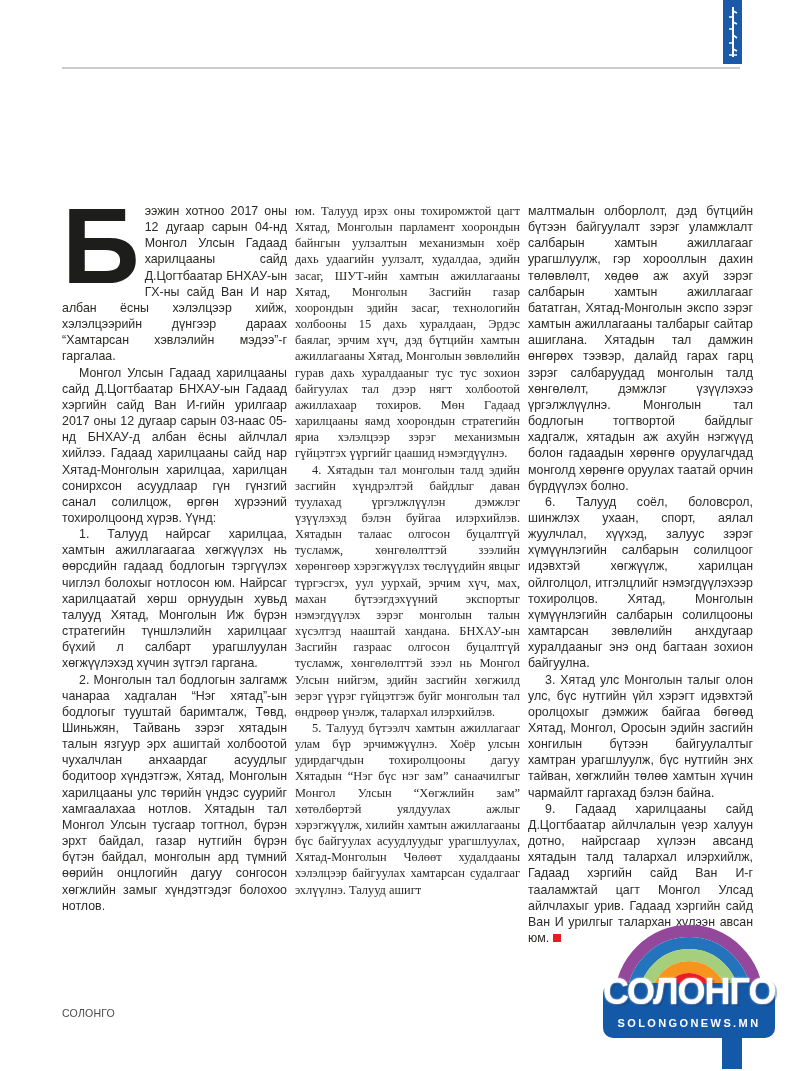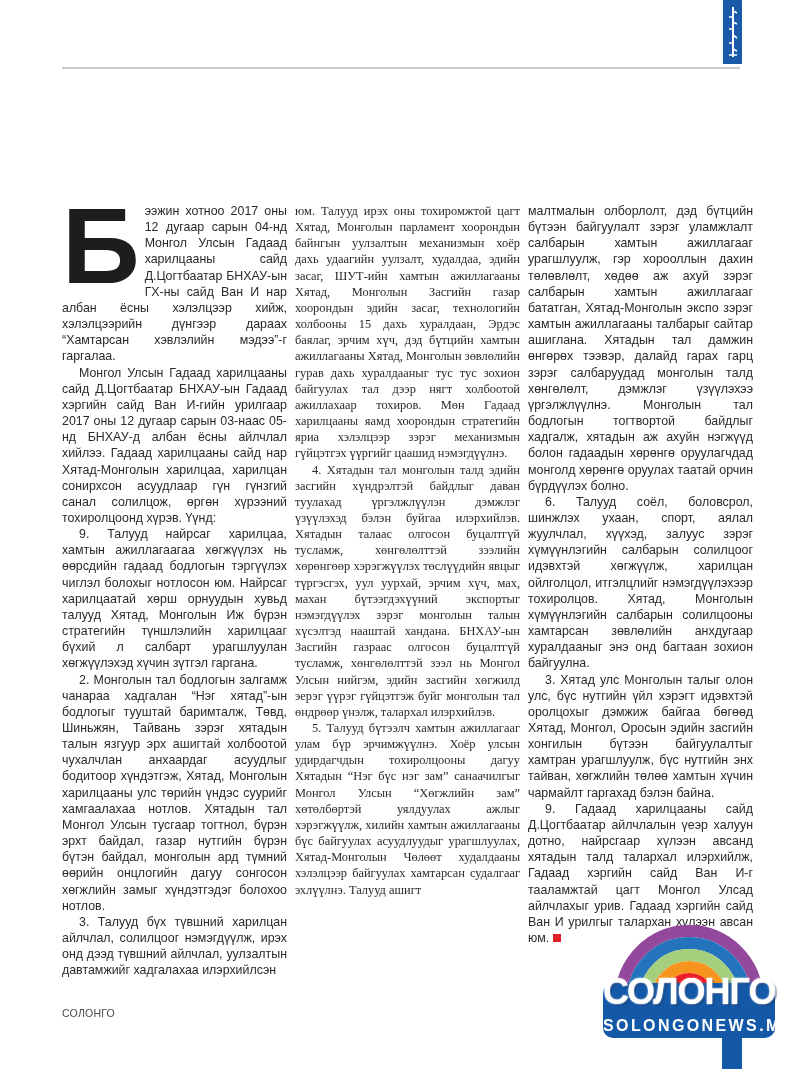--- a/index.html
+++ b/index.html
@@ -26,42 +26,41 @@
   
   .logo{position:absolute;left:603px;top:923px;width:172px;height:148px;}
   .rainbow{position:absolute;left:10px;top:0;}
   .logo-panel{position:absolute;left:0;top:60px;width:172px;height:55px;
               background:#1458a8;border-radius:10px;}
   .logo-title{position:absolute;left:0;top:49px;width:172px;text-align:center;
               font-size:36px;line-height:40px;font-weight:bold;color:#ffffff;
               text-shadow:0 0 2px #ffffff, 2px 2px 1px rgba(20,50,100,0.45);
               letter-spacing:-1px;}
   .logo-subtitle{position:absolute;left:0;top:94px;width:172px;text-align:center;
-                 font-size:16px;font-weight:bold;color:#ffffff;letter-spacing:2.4px;}
+                 font-size:11px;font-weight:bold;color:#ffffff;letter-spacing:2.4px;}
   .logo-stem{position:absolute;left:722px;top:1036px;width:20px;height:33px;background:#1458a8;}
 </style>
 </head>
 <body>
 
 <div class="page">
 
   <div class="script-bar">
     <svg width="12" height="52" viewBox="0 0 12 52">
       <path d="M6 1 V51" stroke="#ffffff" stroke-width="2" fill="none"></path>
       <path d="M6 5 l4 2 M6 11 h-4 M6 16 l4 2 M6 23 h-4 M6 29 l4 3 M6 37 h-4 M6 43 l4 2 M2 49 h8" stroke="#ffffff" stroke-width="1.6" fill="none"></path>
     </svg>
   </div>
   <div class="masthead-rule"></div>
 
   <div class="col col-1">
     <p class="para"><span class="dropcap">Б</span><span>ээжин хотноо 2017 оны 12 дугаар сарын 04-нд Монгол Улсын Гадаад харилцааны сайд Д.Цогтбаатар БНХАУ-ын ГХ-ны сайд Ван И нар албан ёсны хэлэлцээр хийж, хэлэлцээрийн дүнгээр дараах “Хамтарсан хэвлэлийн мэдээ”-г гаргалаа.</span></p>
     <p class="para indent">Монгол Улсын Гадаад харилцааны сайд Д.Цогтбаатар БНХАУ-ын Гадаад хэргийн сайд Ван И-гийн урилгаар 2017 оны 12 дугаар сарын 03-наас 05-нд БНХАУ-д албан ёсны айлчлал хийлээ. Гадаад харилцааны сайд нар Хятад-Монголын харилцаа, харилцан сонирхсон асуудлаар гүн гүнзгий санал солилцож, өргөн хүрээний тохиролцоонд хүрэв. Үүнд:</p>
-    <p class="para indent">9. Талууд найрсаг харилцаа, хамтын ажиллагаагаа хөгжүүлэх нь өөрсдийн гадаад бодлогын тэргүүлэх чиглэл болохыг нотлосон юм. Найрсаг харилцаатай хөрш орнуудын хувьд талууд Хятад, Монголын Иж бүрэн стратегийн түншлэлийн харилцааг бүхий л салбарт урагшлуулан хөгжүүлэхэд хүчин зүтгэл гаргана.</p>
+    <p class="para indent">1. Талууд найрсаг харилцаа, хамтын ажиллагаагаа хөгжүүлэх нь өөрсдийн гадаад бодлогын тэргүүлэх чиглэл болохыг нотлосон юм. Найрсаг харилцаатай хөрш орнуудын хувьд талууд Хятад, Монголын Иж бүрэн стратегийн түншлэлийн харилцааг бүхий л салбарт урагшлуулан хөгжүүлэхэд хүчин зүтгэл гаргана.</p>
     <p class="para indent">2. Монголын тал бодлогын залгамж чанараа хадгалан “Нэг хятад”-ын бодлогыг тууштай баримталж, Төвд, Шиньжян, Тайвань зэрэг хятадын талын язгуур эрх ашигтай холбоотой чухалчлан анхаардаг асуудлыг бодитоор хүндэтгэж, Хятад, Монголын харилцааны улс төрийн үндэс суурийг хамгаалахаа нотлов. Хятадын тал Монгол Улсын тусгаар тогтнол, бүрэн эрхт байдал, газар нутгийн бүрэн бүтэн байдал, монголын ард түмний өөрийн онцлогийн дагуу сонгосон хөгжлийн замыг хүндэтгэдэг болохоо нотлов.</p>
-    <p class="para indent">3. Талууд бүх түвшний харилцан айлчлал, солилцоог нэмэгдүүлж, ирэх онд дээд түвшний айлчлал, уулзалтын давтамжийг хадгалахаа илэрхийлсэн</p>
   </div>
 
   <div class="col col-2">
     <p class="para">юм. Талууд ирэх оны тохиромжтой цагт Хятад, Монголын парламент хоорондын байнгын уулзалтын механизмын хоёр дахь удаагийн уулзалт, худалдаа, эдийн засаг, ШУТ-ийн хамтын ажиллагааны Хятад, Монголын Засгийн газар хоорондын эдийн засаг, технологийн холбооны 15 дахь хуралдаан, Эрдэс баялаг, эрчим хүч, дэд бүтцийн хамтын ажиллагааны Хятад, Монголын зөвлөлийн гурав дахь хуралдааныг тус тус зохион байгуулах тал дээр нягт холбоотой ажиллахаар тохиров. Мөн Гадаад харилцааны яамд хоорондын стратегийн яриа хэлэлцээр зэрэг механизмын гүйцэтгэх үүргийг цаашид нэмэгдүүлнэ.</p>
     <p class="para indent">4. Хятадын тал монголын талд эдийн засгийн хүндрэлтэй байдлыг даван туулахад үргэлжлүүлэн дэмжлэг үзүүлэхэд бэлэн буйгаа илэрхийлэв. Хятадын талаас олгосон буцалтгүй тусламж, хөнгөлөлттэй зээлийн хөрөнгөөр хэрэгжүүлэх төслүүдийн явцыг түргэсгэх, уул уурхай, эрчим хүч, мах, махан бүтээгдэхүүний экспортыг нэмэгдүүлэх зэрэг монголын талын хүсэлтэд нааштай хандана. БНХАУ-ын Засгийн газраас олгосон буцалтгүй тусламж, хөнгөлөлттэй зээл нь Монгол Улсын нийгэм, эдийн засгийн хөгжилд эерэг үүрэг гүйцэтгэж буйг монголын тал өндрөөр үнэлж, талархал илэрхийлэв.</p>
     <p class="para indent">5. Талууд бүтээлч хамтын ажиллагааг улам бүр эрчимжүүлнэ. Хоёр улсын удирдагчдын тохиролцооны дагуу Хятадын “Нэг бүс нэг зам” санаачилгыг Монгол Улсын “Хөгжлийн зам” хөтөлбөртэй уялдуулах ажлыг хэрэгжүүлж, хилийн хамтын ажиллагааны бүс байгуулах асуудлуудыг урагшлуулах, Хятад-Монголын Чөлөөт худалдааны хэлэлцээр байгуулах хамтарсан судалгааг эхлүүлнэ. Талууд ашигт</p>
   </div>
 
   <div class="col col-3">
     <p class="para">малтмалын олборлолт, дэд бүтцийн бүтээн байгуулалт зэрэг уламжлалт салбарын хамтын ажиллагааг урагшлуулж, гэр хорооллын дахин төлөвлөлт, хөдөө аж ахуй зэрэг салбарын хамтын ажиллагааг бататган, Хятад-Монголын экспо зэрэг хамтын ажиллагааны талбарыг сайтар ашиглана. Хятадын тал дамжин өнгөрөх тээвэр, далайд гарах гарц зэрэг салбаруудад монголын талд хөнгөлөлт, дэмжлэг үзүүлэхээ үргэлжлүүлнэ. Монголын тал бодлогын тогтвортой байдлыг хадгалж, хятадын аж ахуйн нэгжүүд болон гадаадын хөрөнгө оруулагчдад монголд хөрөнгө оруулах таатай орчин бүрдүүлэх болно.</p>

